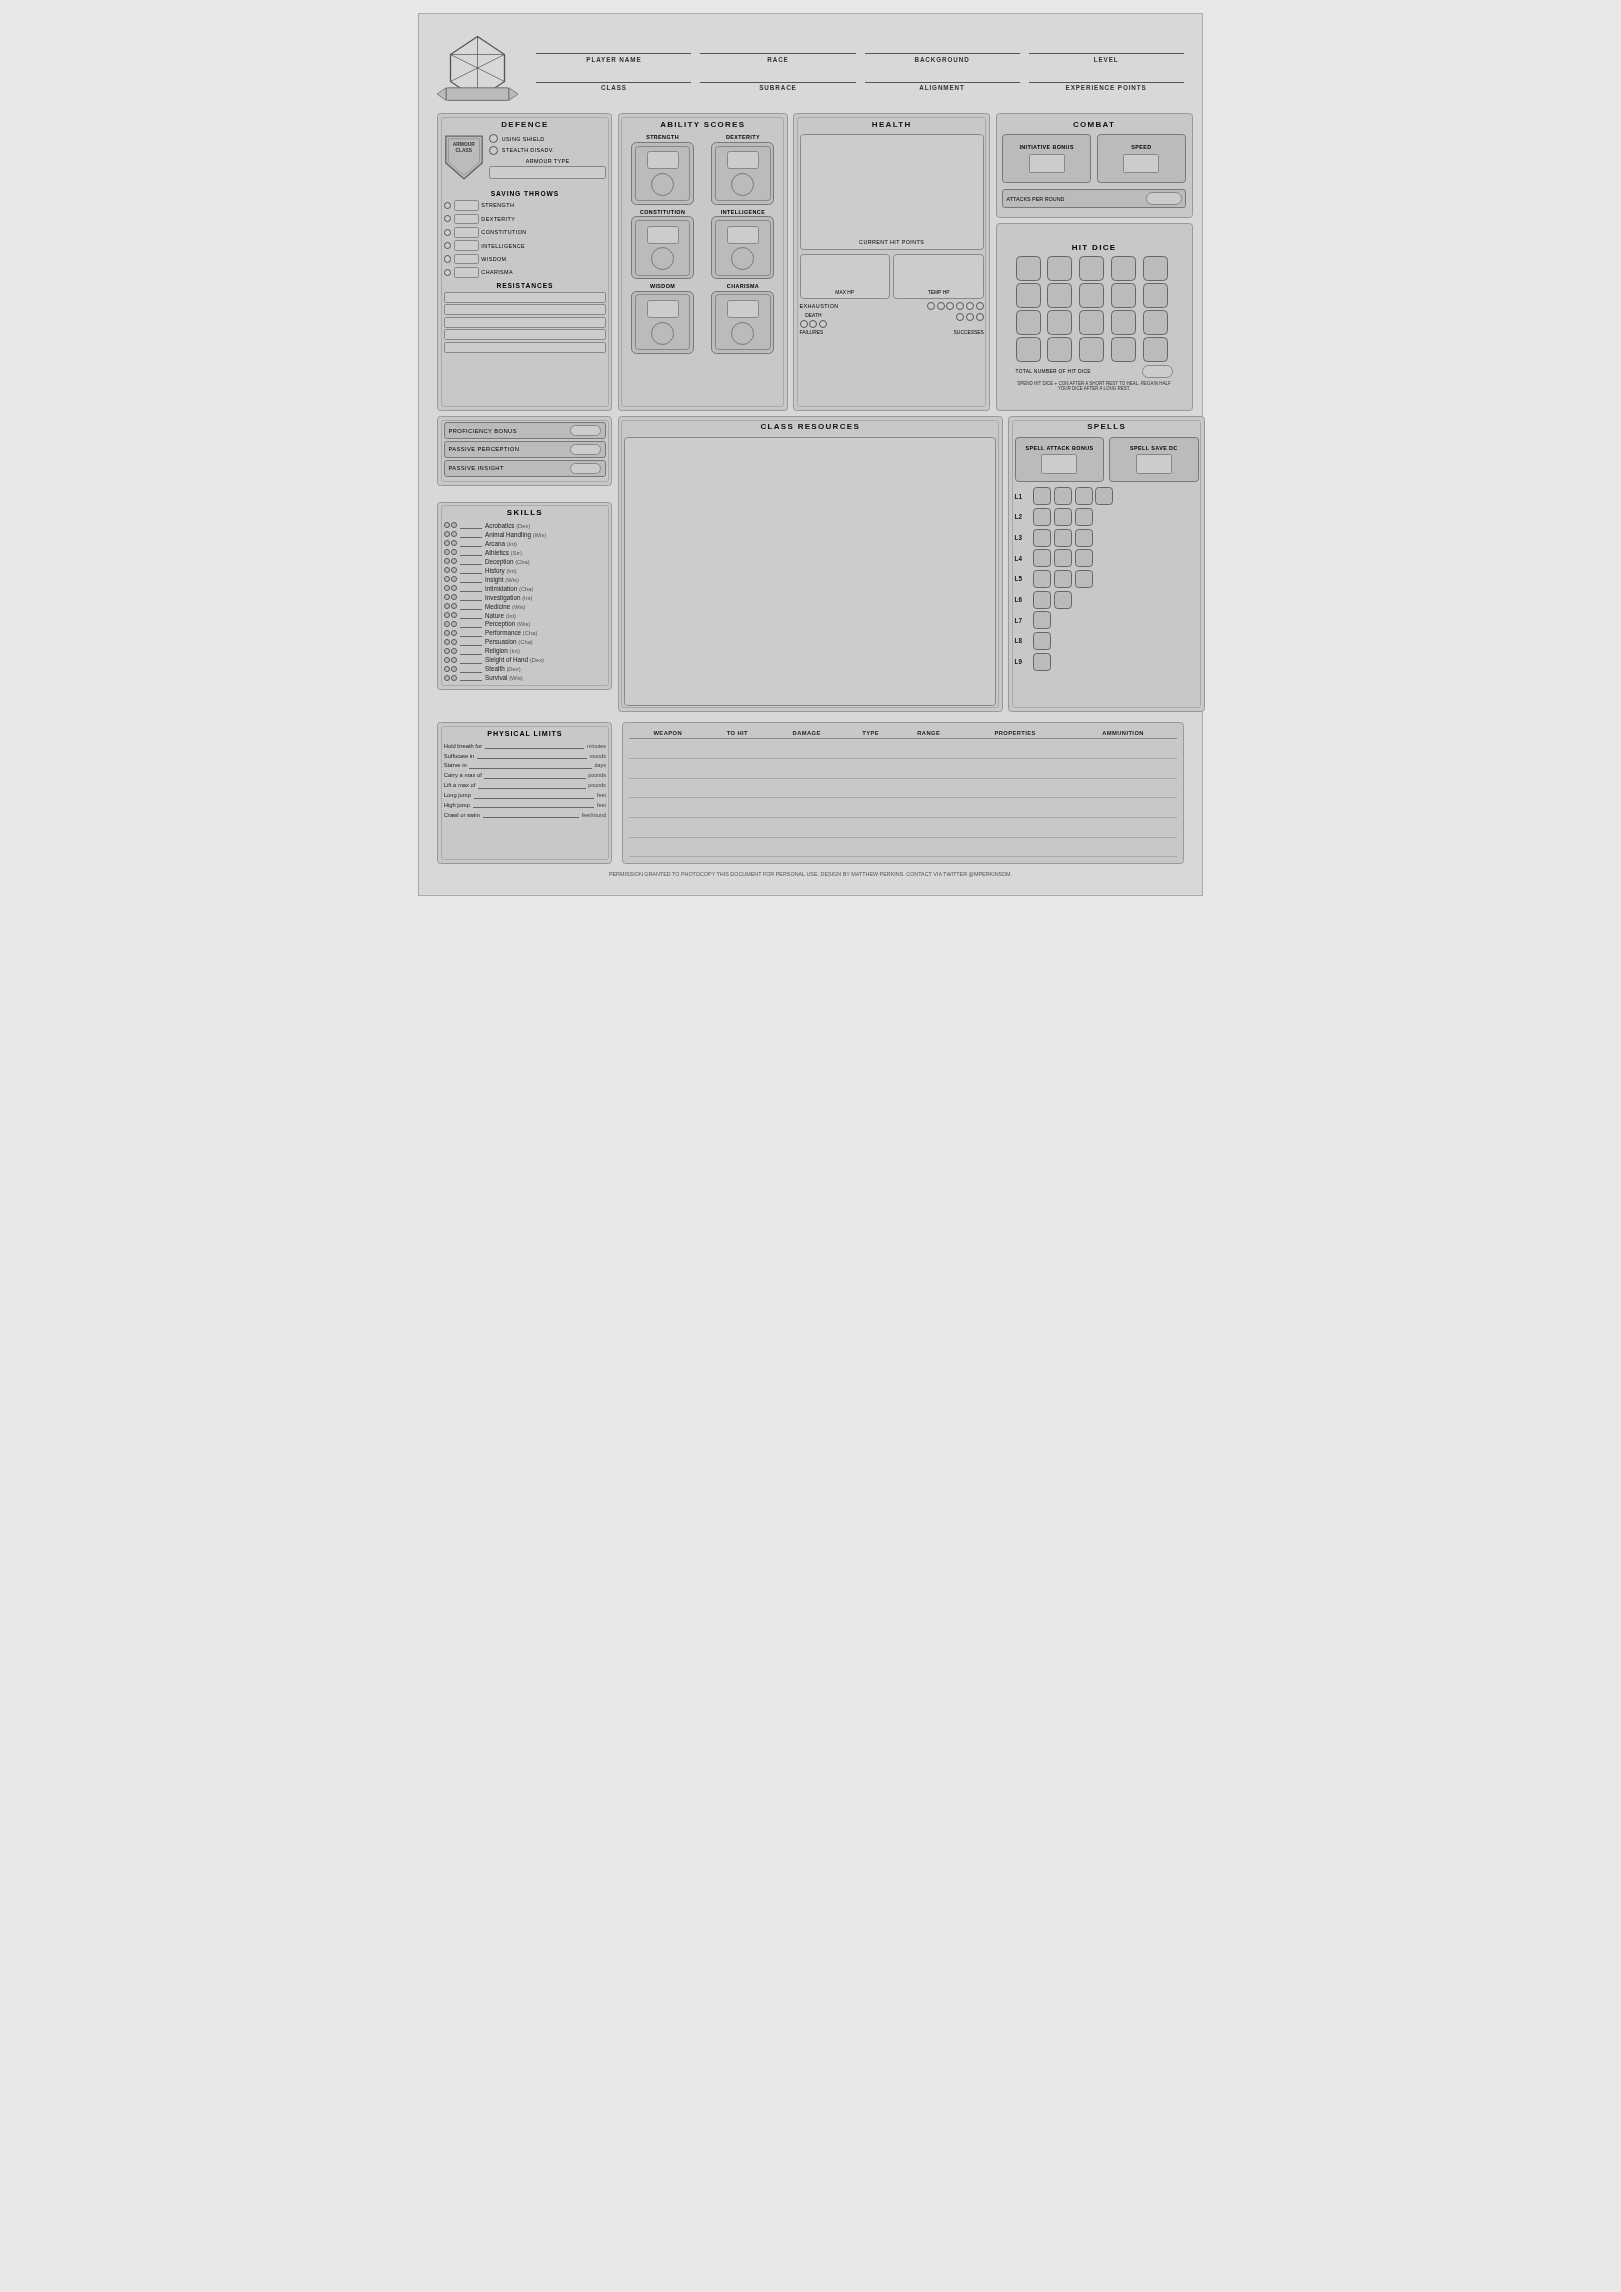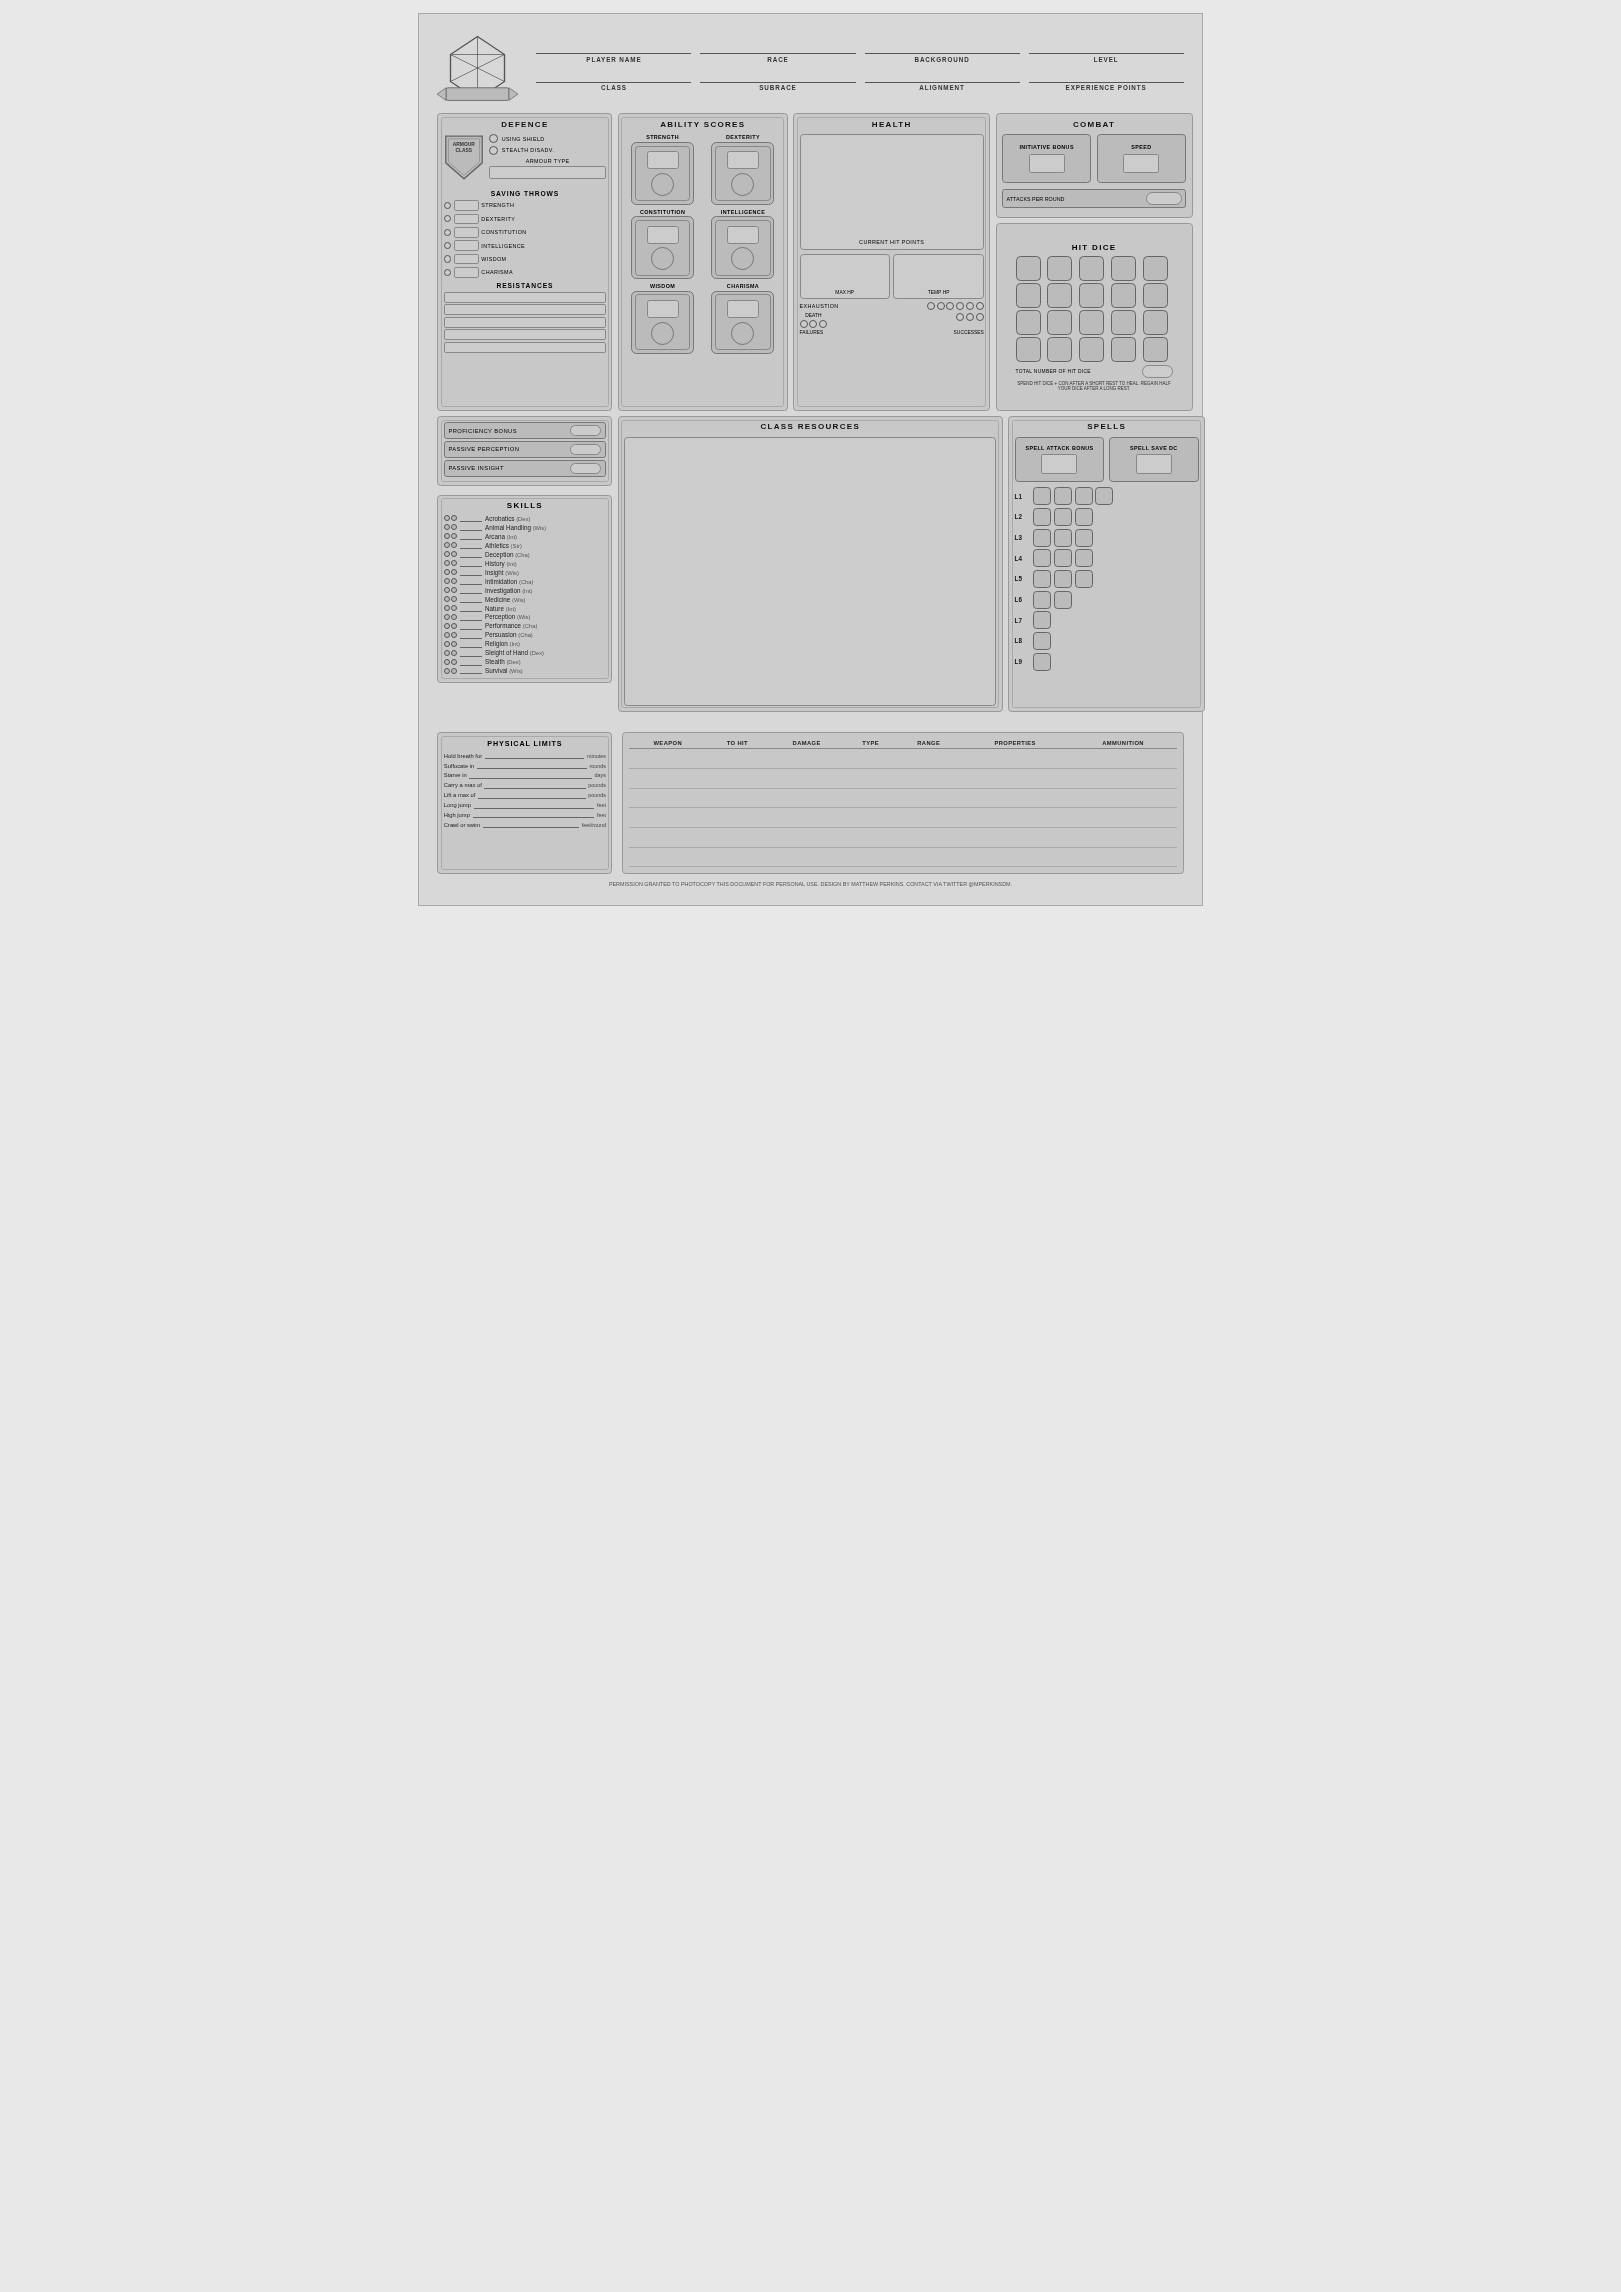--- a/index.html
+++ b/index.html
@@ -569,21 +569,21 @@
     }
     .weapons-table td {
       height: 19.7px;
       border-bottom: 0.9px solid #aaa;
       padding: 1.8px 2.7px;
     }
     .bottom-row {
       display: grid;
       grid-template-columns: 175px 1fr;
       gap: 10px;
-      margin-top: 20px;
+      margin-top: 10px;
     }
     .weapons-outer {
       background: #c8c8c8;
       border: 0.9px solid #999;
       border-radius: 3.6px;
       padding: 5.4px;
     }
 
     .footer-text {
       text-align: center;
@@ -605,21 +605,21 @@
       position: absolute;
       top: 2.7px; left: 2.7px; right: 2.7px; bottom: 2.7px;
       border: 0.9px solid #aaa;
       border-radius: 2.7px;
       pointer-events: none;
     }
 
     .left-col {
       display: flex;
       flex-direction: column;
-      gap: 9px;
+      gap: 16px;
     }
 
     .hit-dice-section {
       background: #c8c8c8;
       border: 0.9px solid #999;
       border-radius: 3.6px;
       padding: 19px;
     }
 
     .combat-section {

